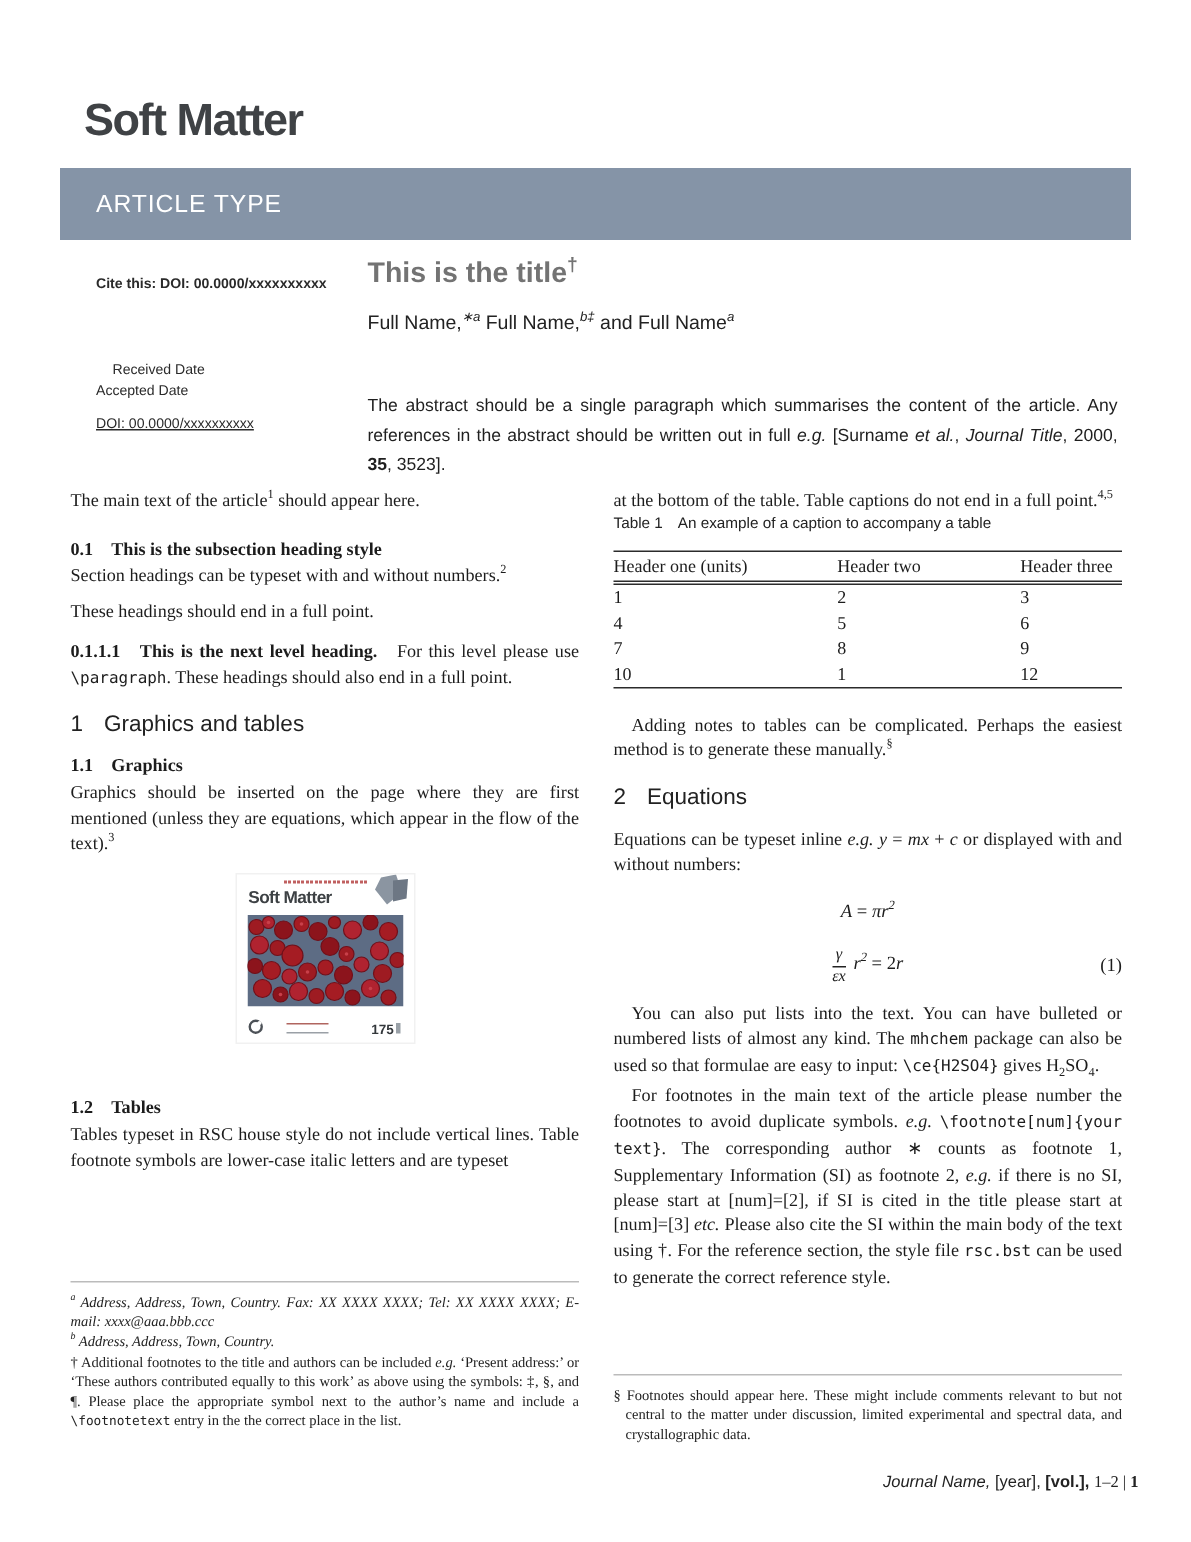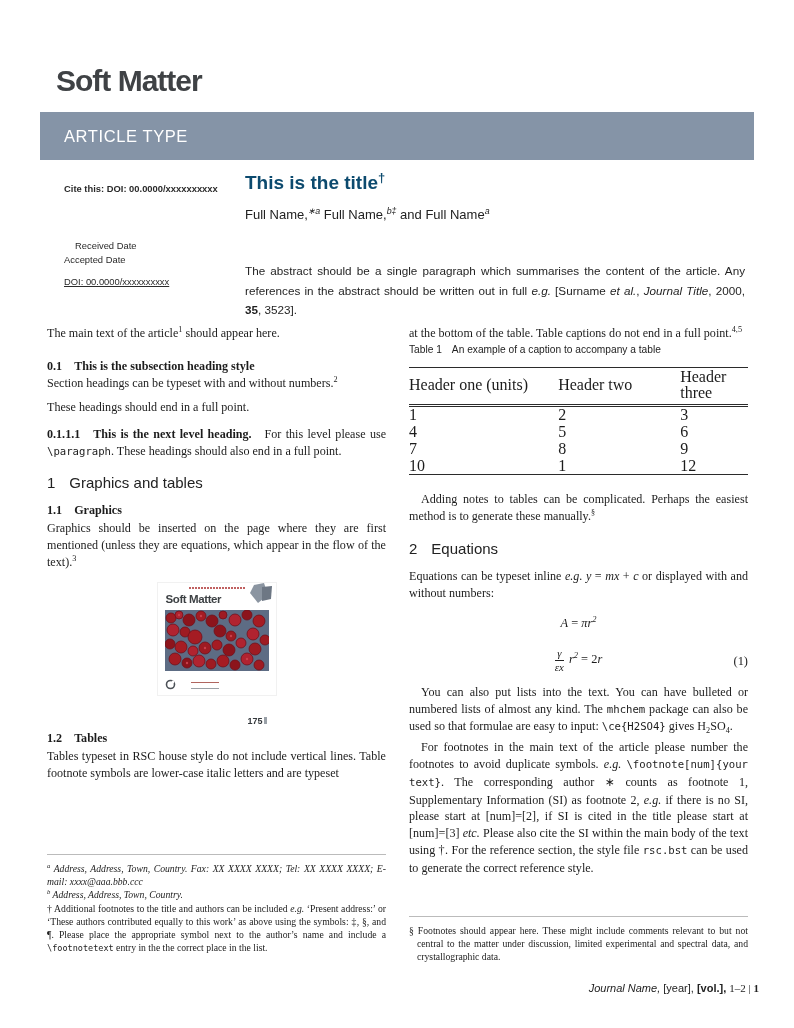--- a/index.html
+++ b/index.html
@@ -16,21 +16,21 @@
   
   .meta{position:absolute;left:64px;top:183px;width:170px;
         font-family:"Liberation Sans",sans-serif;font-size:9.4px;color:#2a2a2a;}
   .meta div{position:absolute;left:0;white-space:nowrap;}
   .m-cite{top:0;font-weight:bold;}
   .m-recv{top:57px;padding-left:11px;}
   .m-accp{top:71px;}
   .m-doi{top:93px;text-decoration:underline;}
 
   .title{position:absolute;left:245px;top:172px;width:510px;
-         font-family:"Liberation Sans",sans-serif;font-weight:bold;font-size:19px;color:#0c4a6e;}
+         font-family:"Liberation Sans",sans-serif;font-weight:bold;font-size:19px;color:#737373;}
   .authors{position:absolute;left:245px;top:207px;width:510px;
            font-family:"Liberation Sans",sans-serif;font-size:13px;color:#222;}
   .abstract{position:absolute;left:245px;top:261px;width:500px;
             font-family:"Liberation Sans",sans-serif;font-size:11.7px;line-height:19.5px;
             text-align:justify;color:#1f1f1f;}
 
   
   .col{position:absolute;top:325px;width:339px;font-size:12.1px;line-height:16.8px;
        text-align:justify;}
   .col-left{left:47px;}
@@ -63,31 +63,31 @@
               background:repeating-linear-gradient(90deg,#c06060 0 2px,rgba(0,0,0,0) 2px 3px);}
   .cover-title{position:absolute;top:8px;left:8px;font-family:"Liberation Sans",sans-serif;
                font-weight:bold;font-size:11.5px;letter-spacing:-.4px;color:#3d4144;}
   .cover-shape{position:absolute;top:0;right:2px;}
   .cover-img{position:absolute;top:27px;left:7px;}
   .cover-foot{position:absolute;bottom:4px;left:7px;right:7px;height:13px;}
   .cover-logo{position:absolute;left:0;top:1px;}
   .cover-lines{position:absolute;left:26px;top:4px;width:28px;height:5px;
                border-top:1px solid #b0655f;border-bottom:1px solid #9aa0a6;}
   .cover-page{position:absolute;right:2px;top:0;font-family:"Liberation Sans",sans-serif;
-              font-weight:bold;font-size:9px;color:#33373b;margin-top:35px;}
+              font-weight:bold;font-size:9px;color:#33373b;}
   .cover-bar{display:inline-block;width:3px;height:7px;background:#9aa1a8;margin-left:1px;}
 
   .figcap{font-family:"Liberation Sans",sans-serif;font-size:10.2px;line-height:14px;
           color:#222;margin-top:10px;text-align:justify;}
 
   
   .tcap{font-family:"Liberation Sans",sans-serif;font-size:10.2px;color:#222;
         margin-top:22px;text-align:left;}
   .tcap .num{margin-right:10px;text-align:center;}
-  table.rsc{width:100%;border-collapse:collapse;margin-top:8px;font-size:16px;
+  table.rsc{width:100%;border-collapse:collapse;margin-top:8px;font-size:12px;
             border-top:1.4px solid #2b2b2b;border-bottom:1.4px solid #2b2b2b;}
   table.rsc th{font-weight:normal;text-align:left;padding:1px 0 2px;
                border-bottom:3px double #2b2b2b;}
   table.rsc td{text-align:left;padding:0;}
   table.rsc .c1{width:44%;} table.rsc .c2{width:36%;} table.rsc .c3{width:20%;}
 
   
   .eq{position:relative;text-align:center;font-size:12.4px;}
   .eq-label{position:absolute;right:0;top:50%;transform:translateY(-50%);}
   .frac{display:inline-block;vertical-align:-0.75em;text-align:center;font-style:italic;

